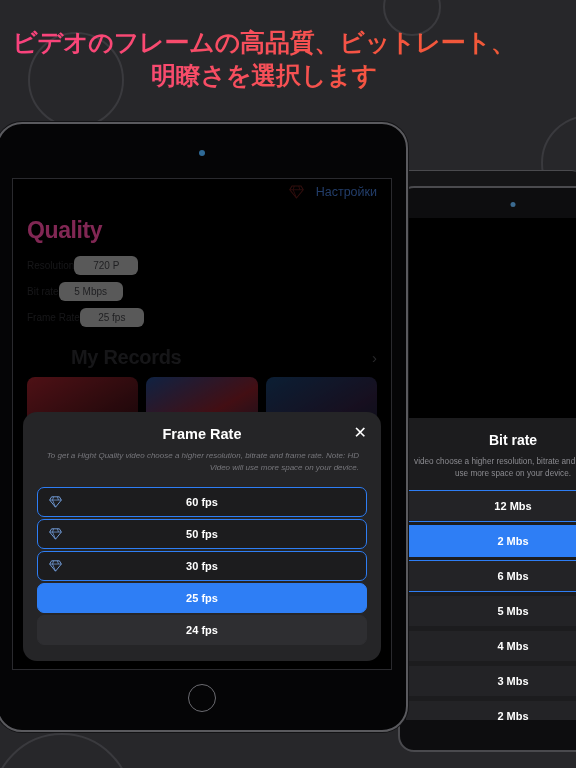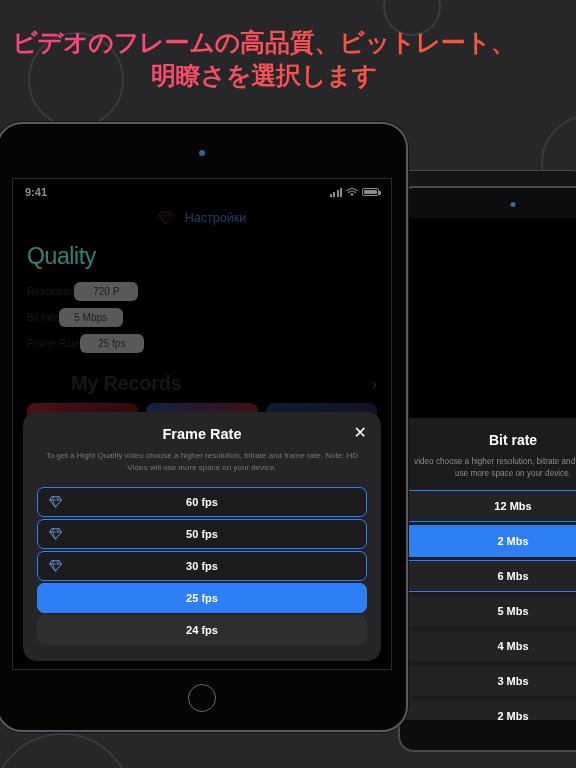--- a/index.html
+++ b/index.html
@@ -86,25 +86,25 @@
   .sb-icons { display:flex; align-items:center; gap:4px; }
   .sig { display:flex; align-items:flex-end; gap:1.3px; height:9px; }
   .sig i { display:block; width:2px; background:#fff; border-radius:0.5px; }
   .sig i:nth-child(1){height:3px} .sig i:nth-child(2){height:5px}
   .sig i:nth-child(3){height:7px} .sig i:nth-child(4){height:9px}
   .batt { width:17px; height:8.5px; border:1.2px solid #fff; border-radius:2px; position:relative; }
   .batt::after { content:""; position:absolute; left:1px; top:1px; bottom:1px; right:1px; background:#fff; border-radius:1px; }
   .batt::before { content:""; position:absolute; right:-2.6px; top:2.4px; width:1.4px; height:3.4px; background:#fff; border-radius:0 1px 1px 0; }
 
   
-  .appnav { display:flex; align-items:center; justify-content:center; padding:6px 14px 0;gap:12px; }
+  .appnav { display:flex; align-items:center; justify-content:flex-end; padding:6px 14px 0;gap:12px; }
   .settings-link { color:#3f6fbf; font-size:12.5px; font-weight:500; }
 
   
-  .section-title { color:#5eead4; font-size:23px; font-weight:400; padding:18px 14px 8px; letter-spacing:-0.4px; }
+  .section-title { color:#ec4899; font-size:23px; font-weight:700; padding:18px 14px 8px; letter-spacing:-0.4px; }
   .rows { padding:0 14px; }
   .row { display:flex; align-items:center; justify-content:flex-start; height:26px; }
   .row-label { color:#2a2a2e; font-size:10px; }
   .pill {
     min-width:64px; text-align:center; color:#3a3a3e; font-size:10px;
     background:#a3a3a3; border-radius:6px; padding:4px 10px;
   }
   .records-head {
     display:flex; align-items:center; justify-content:space-between;
     padding:16px 14px 8px;
@@ -124,21 +124,21 @@
   .modal {
     position:absolute; left:10px; right:10px; bottom:8px;
     background:#252527; border-radius:14px; padding:14px 14px 16px;
   }
   .modal-head { position:relative; text-align:center; }
   .modal-title { color:#fff; font-size:14.5px; font-weight:700; }
   .modal-close {
     position:absolute; right:0; top:-1px; color:#fff; font-size:16px;
     line-height:1; font-weight:400; cursor:pointer;
   }
-  .modal-sub { text-align:center; color:#77777c; font-size:8px; line-height:1.5; padding:8px 8px 0; }
+  .modal-sub { text-align:right; color:#77777c; font-size:8px; line-height:1.5; padding:8px 8px 0;font-style:italic; }
   .opts { display:flex; flex-direction:column; gap:2px; margin-top:13px; }
   .opt {
     height:30px; border-radius:7px; display:flex; align-items:center;
     position:relative; background:#1c1c1e; border:1.3px solid #2e7ef5;
   }
   .opt .gem { position:absolute; left:11px; display:flex; }
   .opt .opt-label { flex:1; text-align:center; color:#fff; font-size:11px; font-weight:700; }
   .opt.selected { background:#2e7ef5; border-color:#2e7ef5; }
   .opt.plain { background:#2e2e31; border-color:#2e2e31; }
 </style>
@@ -187,37 +187,20 @@
     </div>
   </div>
 </div>
 
 <div class="ipad">
   <div class="ipad-cam"></div>
   <div class="ipad-home"></div>
 
   <div class="ipad-screen">
 
-    <div class="statusbar">
-      <div class="sb-time">9:41</div>
-      <div class="sb-icons">
-        <span class="sig">
-            <i></i>
-            <i></i>
-            <i></i>
-            <i></i>
-          </span>
-        <svg width="12" height="9" viewBox="0 0 12 9">
-          <path d="M6 8.2 L4.1 6.1 a2.7 2.7 0 0 1 3.8 0 Z" fill="#fff"></path>
-          <path d="M2.6 4.5 a4.9 4.9 0 0 1 6.8 0" stroke="#fff" stroke-width="1.1" fill="none" stroke-linecap="round"></path>
-          <path d="M0.9 2.6 a7.4 7.4 0 0 1 10.2 0" stroke="#fff" stroke-width="1.1" fill="none" stroke-linecap="round"></path>
-        </svg>
-        <span class="batt"></span>
-      </div>
-    </div>
 
     <div class="appnav">
       <svg width="15" height="14" viewBox="0 0 20 18">
         <path d="M4 1 H16 L19 6 L10 17 L1 6 Z" fill="none" stroke="#5a1a18" stroke-width="1.4"></path>
         <path d="M1 6 H19 M7 1 L5.5 6 L10 17 M13 1 L14.5 6" stroke="#5a1a18" stroke-width="1.1" fill="none"></path>
       </svg>
       <span class="settings-link">Настройки</span>
     </div>
 
     <div class="section-title">Quality</div>

